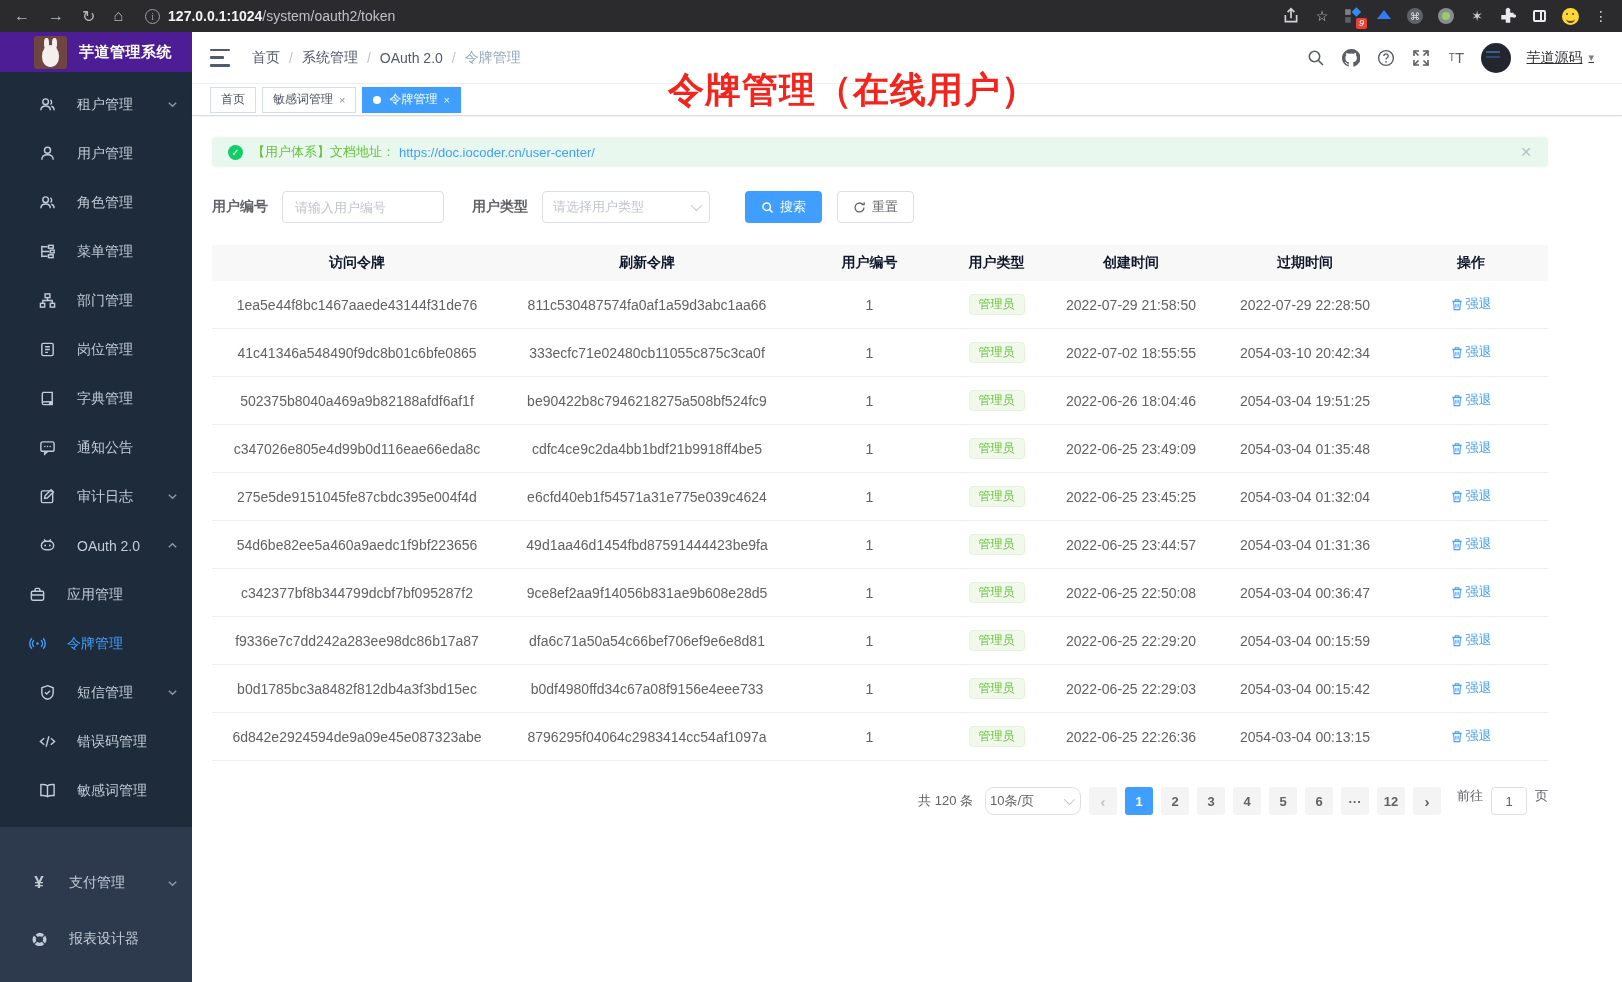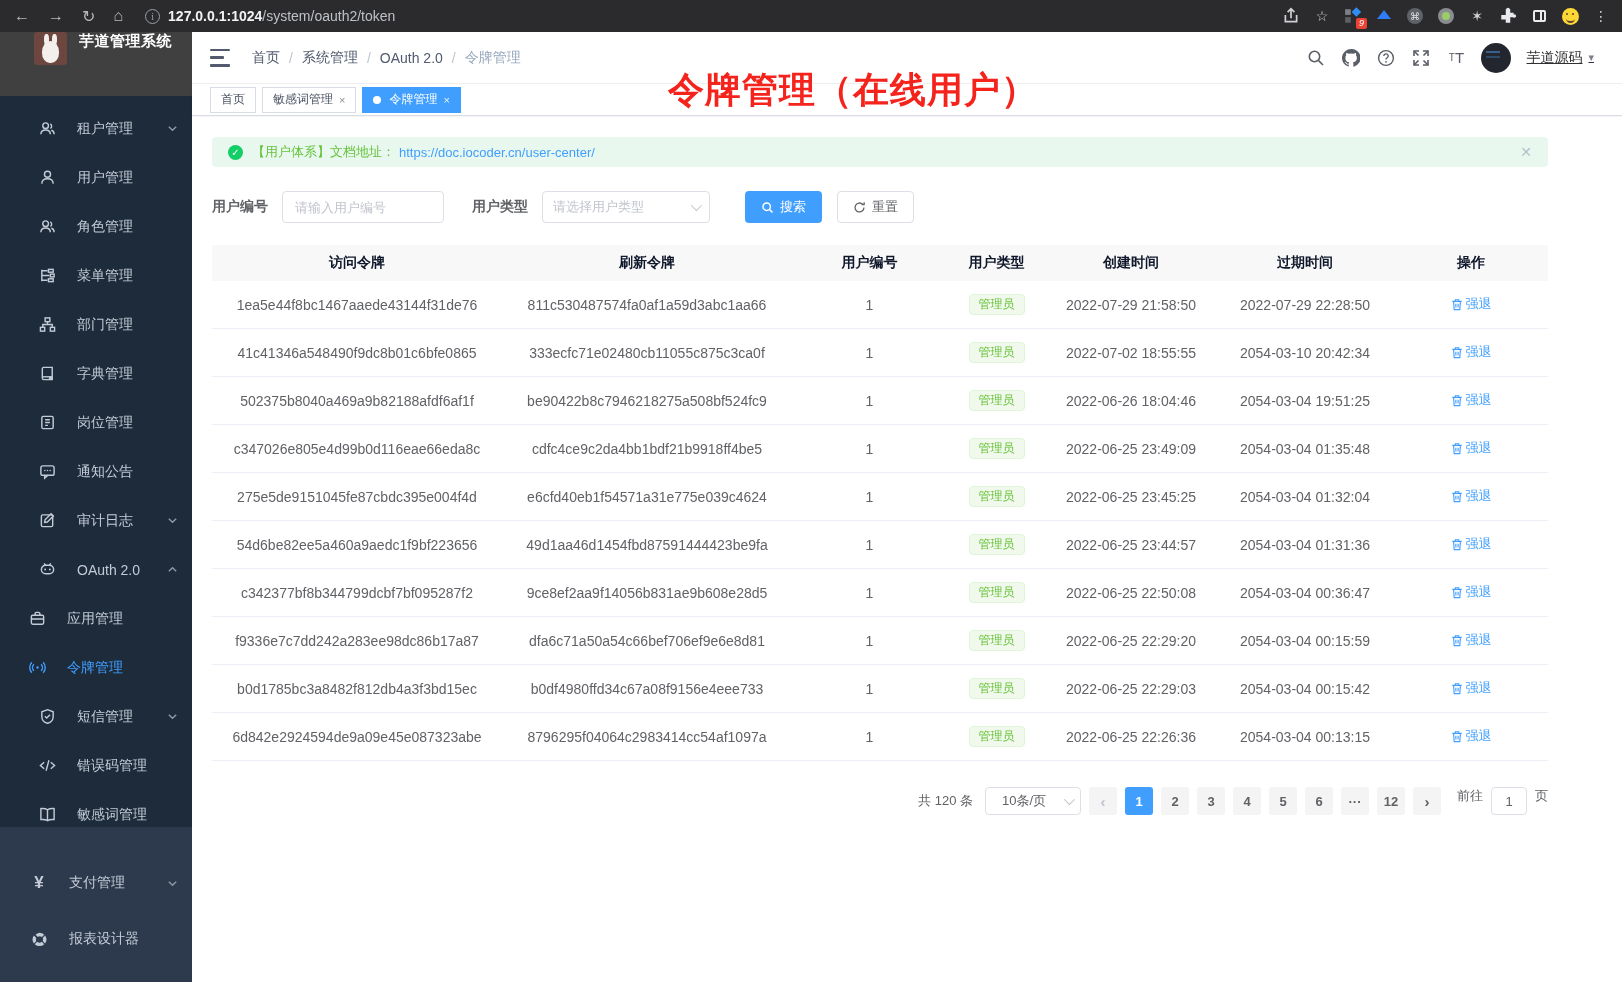--- a/index.html
+++ b/index.html
@@ -28,21 +28,21 @@
   .dot-circle i { width:8px;height:8px;background:#9ccc65;border-radius:50%; }
   .g-star { color:#35d04a; font-size:15px; }
   .emoji-face { width:17px;height:17px;background:#fdd835;border-radius:50%;position:relative; }
   .emoji-face:before { content:""; position:absolute; left:4px; top:5px; width:2.5px; height:2.5px; background:#5d4037; border-radius:50%; box-shadow:6px 0 0 #5d4037; }
   .emoji-face:after { content:""; position:absolute; left:4px; top:8px; width:9px; height:5px; border-bottom:2px solid #5d4037; border-radius:0 0 8px 8px; }
   .sq-icon { width:13px; height:12px; border:2px solid #e8eaed; border-radius:2px; }
   .sq-icon i { display:block; width:4px; height:100%; border-left:2px solid #e8eaed; margin-left:5px; }
 
   
   .sidebar { position:absolute; top:32px; left:0; width:192px; height:950px; background:#1d2b3a; overflow:hidden; }
-  .logo-band { height:64px; background:#404040; display:flex; align-items:flex-start; padding-left:34px; gap:12px; }
+  .logo-band { height:40px; background:#4c1d95; display:flex; align-items:center; padding-left:34px; gap:12px; }
   .logo-img { width:33px; height:33px; border-radius:3px; background:#6e4640; position:relative; overflow:hidden; }
   .logo-img:before { content:""; position:absolute; left:8px; top:9px; width:17px; height:22px; background:#f2efec; border-radius:50% 50% 45% 45%; }
   .logo-img:after { content:""; position:absolute; left:10px; top:2px; width:5px; height:11px; background:#f2efec; border-radius:45%;
                     box-shadow:8px 0 0 #f2efec; }
   .logo-title { color:#ffffff; font-size:15px; font-weight:bold; letter-spacing:.5px; }
   .menu-list { padding-top:8px;border-radius:24px; }
   .menu-item { height:49px; display:flex; align-items:center; padding-left:38px; padding-right:14px;
                color:#c3cbd6; font-size:14px; cursor:pointer; }
   .menu-item .micon { width:18px; height:18px; display:flex; align-items:center; justify-content:center; margin-right:21px; flex:0 0 18px; }
   .menu-item .micon svg { width:17px; height:17px; }
@@ -114,22 +114,22 @@
   .tbody-row { height:48px; border-bottom:1px solid #ebeef5; color:#606266; }
   .tcell { text-align:center; white-space:nowrap; overflow:hidden; }
   .badge-admin { display:inline-block; background:#f0f9eb; border:1px solid #e1f3d8; color:#67c23a;
                  font-size:12px; border-radius:4px; padding:3px 9px; line-height:1.1; }
   .kick { color:#409eff; display:inline-flex; align-items:center; gap:3px; font-size:13px; cursor:pointer; }
   .kick svg { width:12px; height:13px; }
 
   
   .pager { margin-top:26px; display:flex; align-items:center; justify-content:flex-end; gap:8px; font-size:13px; color:#606266; }
   .p-total { margin-right:4px; }
-  .p-size { width:96px; height:28px; border:1px solid #dcdfe6; border-radius:4px; display:flex; align-items:center;
-            justify-content:space-between; padding:0 8px 0 16px; color:#606266; cursor:pointer; }
+  .p-size { width:96px; height:28px; border:1px solid #dcdfe6; border-radius:9px; display:flex; align-items:center;
+            justify-content:space-between; padding:0 8px 0 4px; color:#606266; cursor:pointer; }
   .p-btn { min-width:28px; height:28px; background:#f4f4f5; border-radius:3px; display:inline-flex; align-items:center;
            justify-content:center; color:#606266; font-weight:bold; cursor:pointer; padding:0 4px; }
   .p-btn.active { background:#409eff; color:#fff; }
   .p-btn.nav { font-size:15px; }
   .p-btn.prev { color:#c0c4cc; }
   .p-goto { display:flex; align-items:flex-start; gap:8px; margin-left:8px; }
   .p-goto input { width:36px; height:28px; border:1px solid #dcdfe6; border-radius:4px; text-align:center; font-size:13px; color:#606266; font-family:inherit; }
   .chev-down { display:inline-block; width:8px; height:8px; border-right:1.5px solid #c0c4cc; border-bottom:1.5px solid #c0c4cc; transform:rotate(45deg) translateY(-2px); }
 </style>
 </head>
@@ -253,35 +253,35 @@
               <rect x="1.5" y="12" width="4.5" height="4"></rect>
               <rect x="12" y="12" width="4.5" height="4"></rect>
               <path d="M9 6v3M4 12V9h10v3"></path>
             </svg>
           </span>
           <span class="mlabel">部门管理</span>
         </div>
         <div class="menu-item">
           <span class="micon">
             <svg viewBox="0 0 18 18" fill="none" stroke="currentColor" stroke-width="1.5">
+              <rect x="3" y="2.5" width="12" height="13" rx="1.5"></rect>
+              <path d="M6.5 6h5M6.5 9h5M6.5 12h3"></path>
+            </svg>
+          </span>
+          <span class="mlabel">岗位管理</span>
+        </div>
+        <div class="menu-item">
+          <span class="micon">
+            <svg viewBox="0 0 18 18" fill="none" stroke="currentColor" stroke-width="1.5">
               <path d="M4 2.5h10v13H5.2A1.7 1.7 0 0 1 3.5 13.8V4A1.5 1.5 0 0 1 5 2.5z"></path>
               <path d="M3.5 12.5H14"></path>
               <circle cx="12.5" cy="14" r="2" fill="currentColor" stroke="none"></circle>
             </svg>
           </span>
           <span class="mlabel">字典管理</span>
-        </div>
-        <div class="menu-item">
-          <span class="micon">
-            <svg viewBox="0 0 18 18" fill="none" stroke="currentColor" stroke-width="1.5">
-              <rect x="3" y="2.5" width="12" height="13" rx="1.5"></rect>
-              <path d="M6.5 6h5M6.5 9h5M6.5 12h3"></path>
-            </svg>
-          </span>
-          <span class="mlabel">岗位管理</span>
         </div>
         <div class="menu-item">
           <span class="micon">
             <svg viewBox="0 0 18 18" fill="none" stroke="currentColor" stroke-width="1.5">
               <rect x="2" y="3" width="14" height="10" rx="2"></rect>
               <path d="M6 13v3l3.5-3"></path>
               <circle cx="6.2" cy="8" r=".8" fill="currentColor" stroke="none"></circle>
               <circle cx="9" cy="8" r=".8" fill="currentColor" stroke="none"></circle>
               <circle cx="11.8" cy="8" r=".8" fill="currentColor" stroke="none"></circle>
             </svg>

